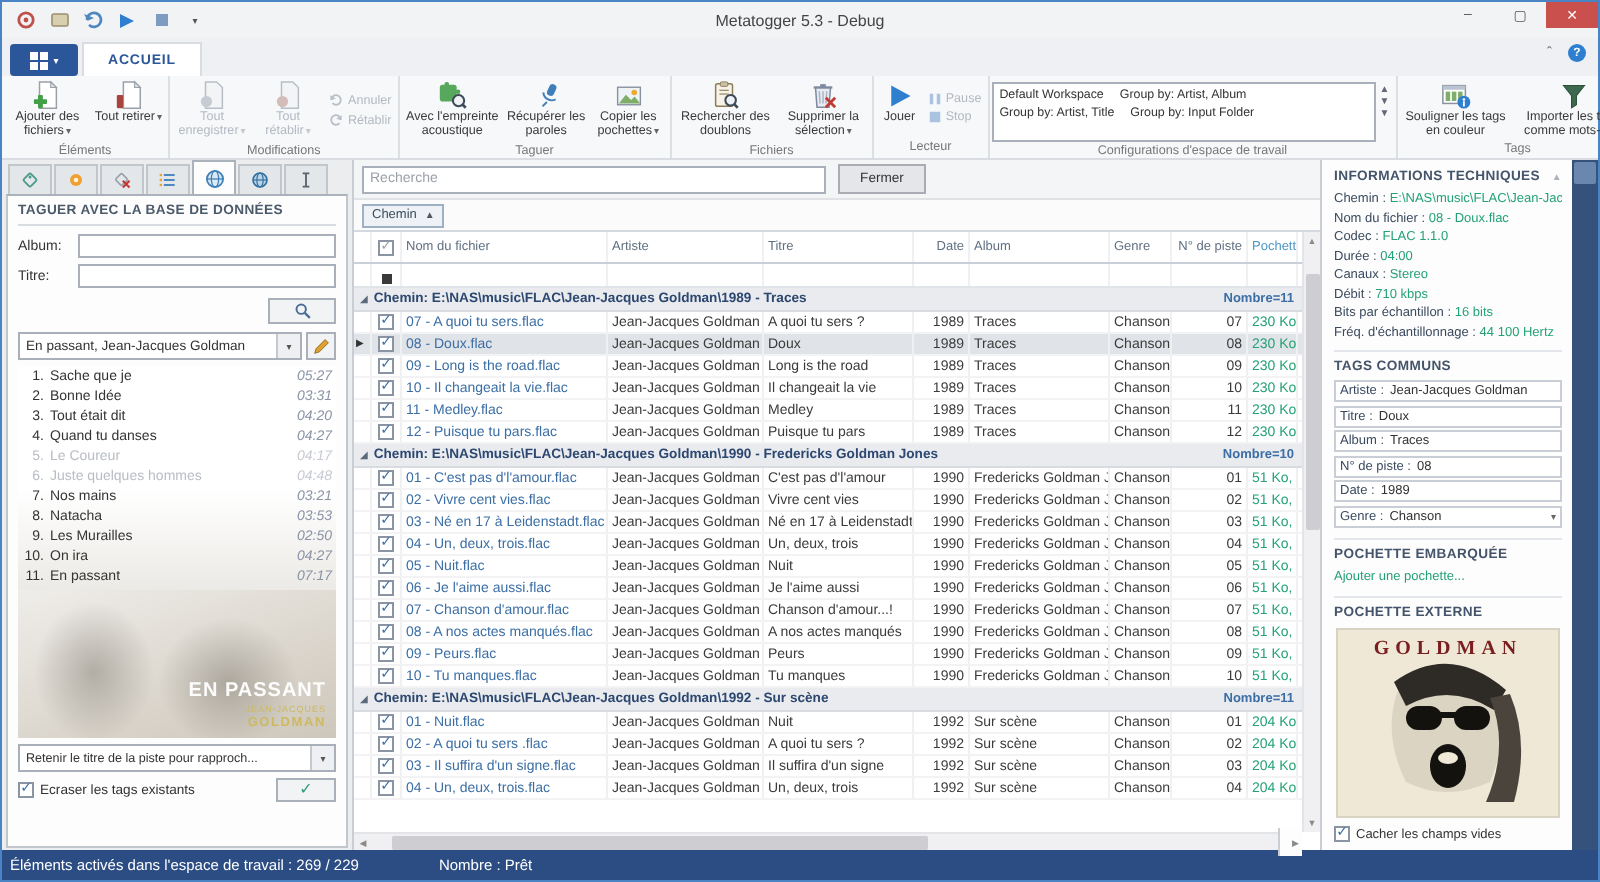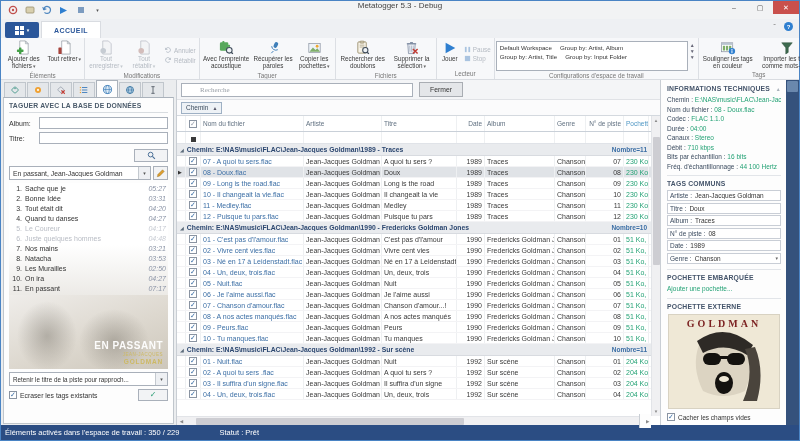--- a/index.html
+++ b/index.html
@@ -1,21 +1,21 @@
 <!DOCTYPE html>
 <html><head>
 <meta charset="utf-8">
 <style>
   *{box-sizing:border-box;margin:0;padding:0}
   html,body{width:800px;height:441px;overflow:hidden}
   body{font-family:"Liberation Sans",sans-serif;font-size:7px;color:#333;background:#fff}
   .window{width:800px;height:441px;border:1px solid #4a84c4;display:flex;flex-direction:column;background:#f6f7f9;position:relative}
 
   
-  .titlebar{height:18px;background:#f2f3f4;display:flex;position:relative;flex:0 0 auto}
+  .titlebar{height:18px;background:#f2f3f4;display:flex;align-items:center;position:relative;flex:0 0 auto}
   .qat{display:flex;align-items:center;gap:4px;padding-left:5px}
   .qat .qi{width:13px;height:12px;display:flex;align-items:center;justify-content:center;font-size:8px}
   .title{position:absolute;left:0;right:0;text-align:center;font-size:8px;color:#444;pointer-events:none}
   .winbtns{margin-left:auto;display:flex;align-self:flex-start}
   .wb{width:26px;height:13px;display:flex;align-items:center;justify-content:center;font-size:7px;color:#555}
   .wb.close{background:#c9504c;color:#fff}
 
   
   .tabrow{height:19px;background:#eef0f3;display:flex;align-items:flex-end;position:relative;flex:0 0 auto}
   .appbtn{width:34px;height:16px;margin:0 2px 0 4px;background:#2b579a;border-radius:2px;color:#fff;display:flex;align-items:center;justify-content:center;gap:3px;font-size:7px}
@@ -78,21 +78,21 @@
   .overwriterow{display:flex;align-items:center;gap:3px}
   .okbtn{margin-left:auto;width:30px;height:12px;border:1px solid #a9b0ba;background:#f2f3f5;display:flex;align-items:center;justify-content:center;color:#2a9d74;font-size:8px;line-height:1}
 
   .cb{width:8px;height:8px;border:1px solid #8a94a2;background:#fff;display:inline-flex;align-items:center;justify-content:center;flex:0 0 auto}
   .cb.checked::after{content:"✓";font-size:7px;color:#3b6ea5;line-height:1;margin-top:-1px}
   .cb.gray::after{color:#9aa2ae}
 
   
   .center{flex:1;display:flex;flex-direction:column;background:#fff;min-width:0}
   .searchrow2{height:20px;background:#f4f5f7;border-bottom:1px solid #e0e2e6;display:flex;align-items:center;gap:6px;padding:0 4px}
-  .searchrow2 input{width:232px;height:14px;border:1px solid #a9b0ba;font-family:Liberation Serif, serif;font-size:7px;padding:0 18px;color:#333}
+  .searchrow2 input{width:232px;height:14px;border:1px solid #a9b0ba;font-family:Liberation Sans, sans-serif;font-size:7px;padding:0 3px;color:#333}
   .searchrow2 input::placeholder{color:#9aa0a8}
   .fermerbtn{width:44px;height:15px;border:1px solid #a9adb3;background:#e4e6e9;font-size:6.8px;color:#333;display:flex;align-items:center;justify-content:center}
   .chiprow{height:15px;background:#fbfbfc;display:flex;align-items:center;padding-left:4px}
   .chip{height:12px;border:1px solid #9eb0c4;background:#eef2f6;display:flex;align-items:center;gap:4px;padding:0 4px;font-size:6.5px;color:#3a4a5c}
   .chip .up{font-size:5px;color:#556}
   .grid{flex:1;position:relative;border-top:1px solid #d4d9df;min-height:0;padding-right:9px}
   .gridin{height:100%;display:flex;flex-direction:column;overflow:hidden}
   .ghead{height:16px;display:flex;border-bottom:1px solid #c9d0d8;background:#fff;flex:0 0 auto}
   .ghead .gc{font-size:6.5px;color:#607080;line-height:16px}
   .gfilter{height:12px;display:flex;border-bottom:1px solid #e0e3e8;background:#fff;flex:0 0 auto}
@@ -1027,17 +1027,17 @@
       </div>
     </div>
 
     <div class="strip">
       <div class="strip-btn"></div>
     </div>
 
   </div>
 
   <div class="statusbar">
-    <span>Éléments activés dans l'espace de travail : 350 / 229</span>
-    <span>Statut : Prêt</span>
+    <span>Éléments activés dans l'espace de travail : 269 / 229</span>
+    <span>Nombre : Prêt</span>
   </div>
 
 </div>
 
 </body></html>

